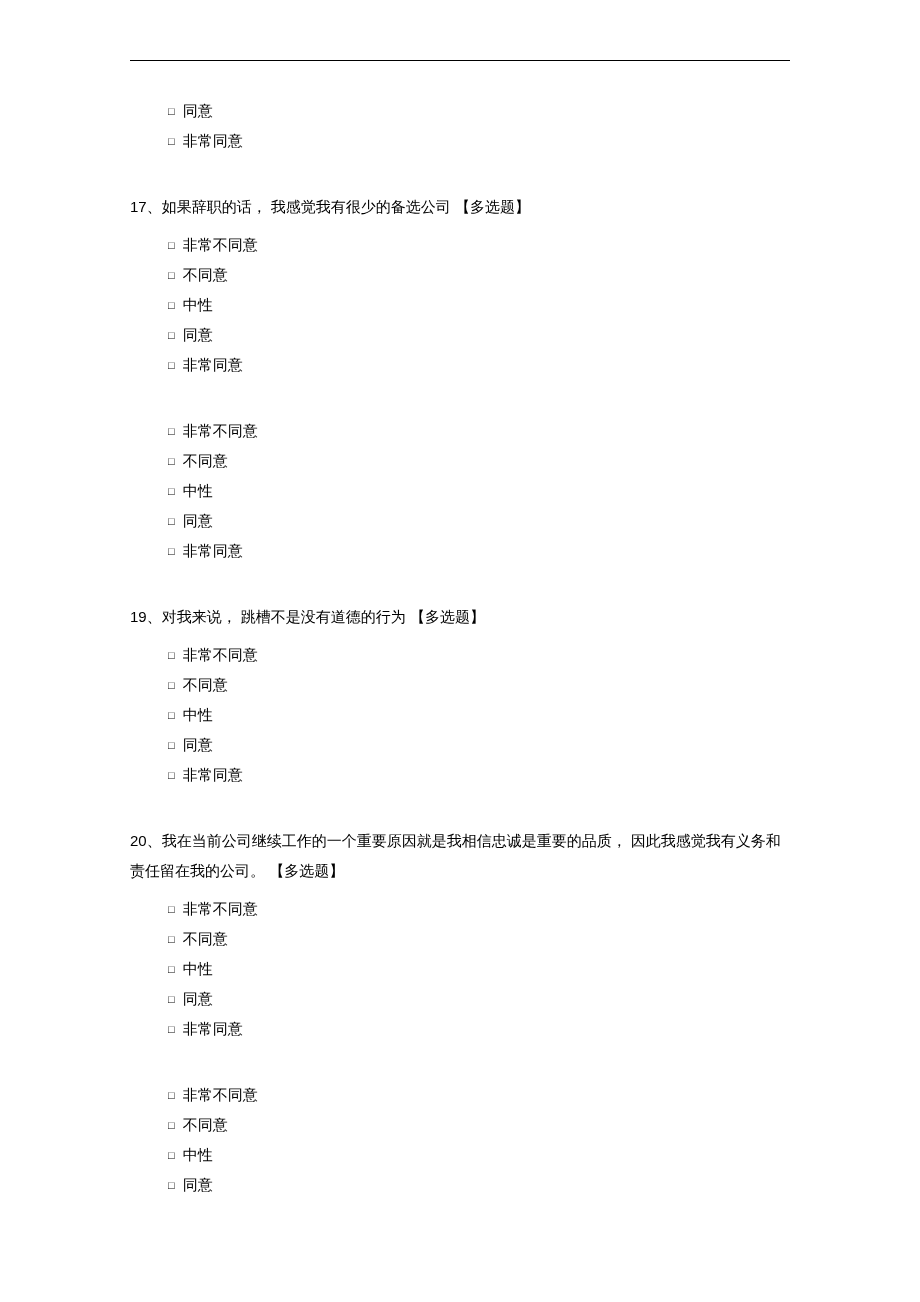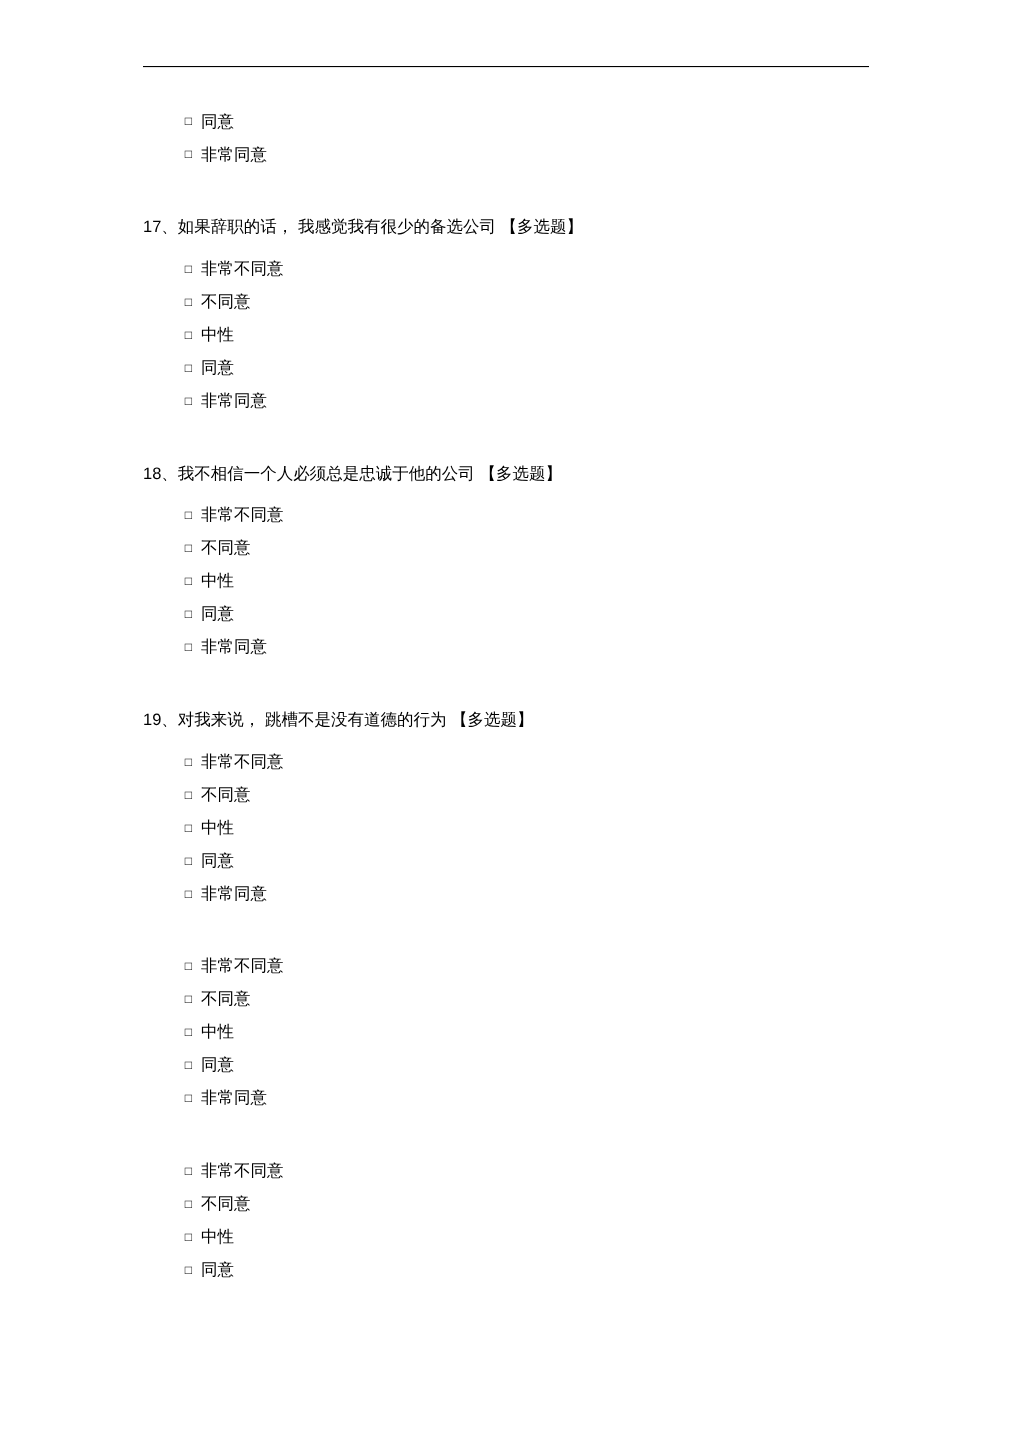--- a/index.html
+++ b/index.html
@@ -90,23 +90,20 @@
         <span>同意</span>
       </div>
       <div class="option-item">
         <span class="checkbox-glyph">□</span>
         <span>非常同意</span>
       </div>
     </div>
   </div>
 
   <div class="question-block">
-    <div class="question-text">
-      <span>18、</span><span>我不相信一个人必须总是忠诚于他的公司</span> <span>【多选题】</span>
-    </div>
     <div class="option-list">
       <div class="option-item">
         <span class="checkbox-glyph">□</span>
         <span>非常不同意</span>
       </div>
       <div class="option-item">
         <span class="checkbox-glyph">□</span>
         <span>不同意</span>
       </div>
       <div class="option-item">
@@ -146,20 +143,23 @@
         <span>同意</span>
       </div>
       <div class="option-item">
         <span class="checkbox-glyph">□</span>
         <span>非常同意</span>
       </div>
     </div>
   </div>
 
   <div class="question-block">
+    <div class="question-text">
+      <span>20、</span><span>我在当前公司继续工作的一个重要原因就是我相信忠诚是重要的品质，  因此我感觉我有义务和责任留在我的公司。 </span> <span>【多选题】</span>
+    </div>
     <div class="option-list">
       <div class="option-item">
         <span class="checkbox-glyph">□</span>
         <span>非常不同意</span>
       </div>
       <div class="option-item">
         <span class="checkbox-glyph">□</span>
         <span>不同意</span>
       </div>
       <div class="option-item">

